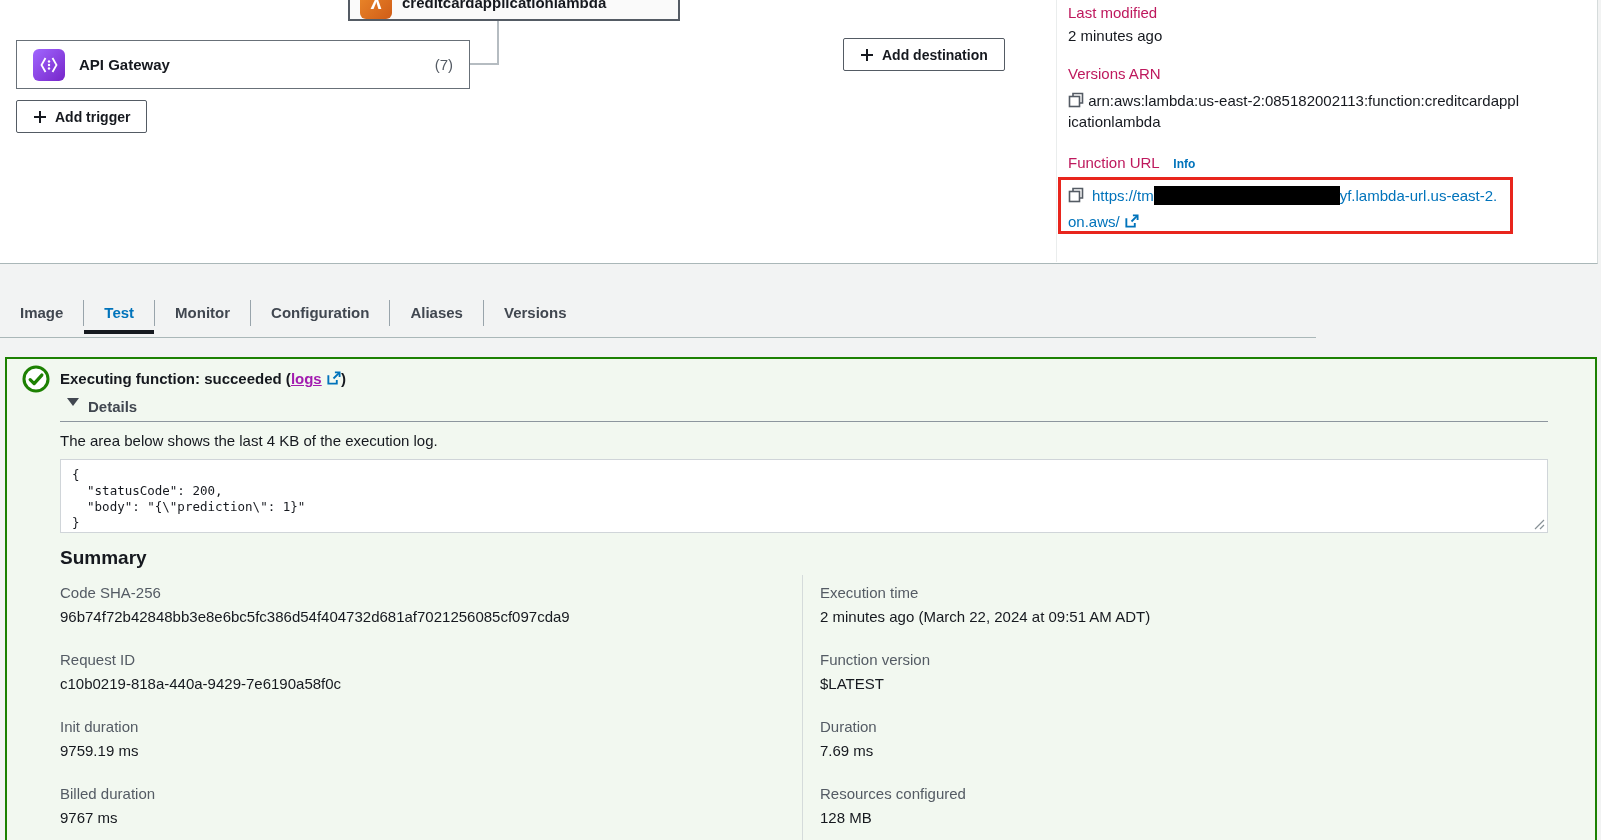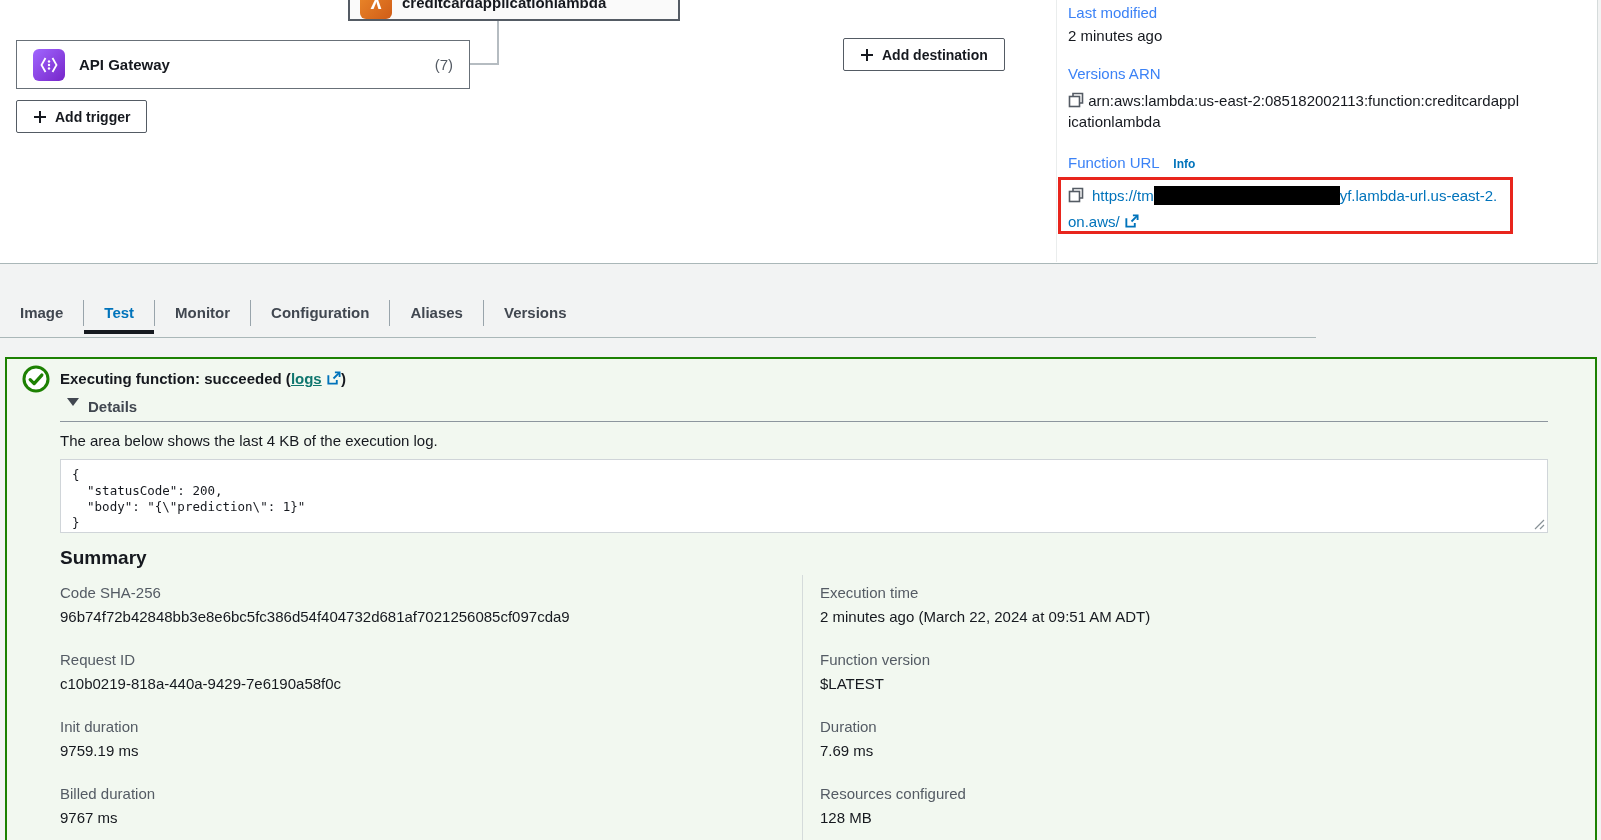--- a/index.html
+++ b/index.html
@@ -21,42 +21,42 @@
   .apigw-icon{background:linear-gradient(135deg,#a166ff,#7625c9);}
   .connector-v{position:absolute;left:497px;top:21px;width:2px;height:43px;background:#b5bcc1;}
   .connector-h{position:absolute;left:470px;top:63px;width:29px;height:2px;background:#b5bcc1;}
   .aws-btn{position:absolute;display:inline-flex;align-items:center;gap:8px;height:33px;padding:0 16px;
     background:#fff;border:1px solid #545b64;border-radius:2px;font-weight:700;font-size:14px;color:#16191f;cursor:pointer;box-sizing:border-box;}
   .btn-add-trigger{left:16px;top:100px;}
   .btn-add-destination{left:843px;top:38px;}
   .col-divider{position:absolute;left:1056px;top:0;width:1px;height:262px;background:#eaeded;}
   
   .info-col{position:absolute;left:1068px;top:0;width:452px;}
-  .info-label{color:#3b82f6;}
+  .info-label{color:#be185d;}
   .info-value{color:#16191f;}
   .abs{position:absolute;}
   .arn-text{line-height:21px;word-break:break-all;}
   .inline-icon{display:inline-block;vertical-align:-2px;}
   .info-link{color:#0073bb;font-weight:700;font-size:12px;text-decoration:none;margin-left:10px;}
   .url-redbox{position:absolute;left:1058px;top:177px;width:455px;height:57px;border:3px solid #e8251d;box-sizing:border-box;
     padding:3px 7px;line-height:26px;overflow:hidden;}
   .url-link{color:#0073bb;text-decoration:none;word-break:break-all;}
   .redact{display:inline-block;width:186px;height:19px;background:#000;vertical-align:-4px;}
   
   .tabbar{position:absolute;left:0;top:288px;width:1316px;height:50px;display:flex;align-items:center;border-bottom:1px solid #aab7b8;box-sizing:border-box;}
   .tab{position:relative;height:100%;display:flex;align-items:center;padding:0 20px;font-weight:700;color:#414750;cursor:pointer;}
   .tab.active{color:#0073bb;}
   .tab.active::after{content:"";position:absolute;left:0;right:0;bottom:3px;height:4px;background:#16191f;}
   .tab-divider{width:1px;height:26px;background:#99a4ab;}
   
   .result-panel{position:absolute;left:5px;top:357px;width:1592px;height:500px;box-sizing:border-box;
     background:#f2f8f0;border:2px solid #1d8102;}
   .status-icon{position:absolute;left:15px;top:6px;width:28px;height:28px;}
   .status-title{position:absolute;left:53px;top:11px;font-weight:700;color:#16191f;}
-  .logs-link{color:#0f766e;text-decoration:underline;font-weight:700;}
+  .logs-link{color:#a21caf;text-decoration:underline;font-weight:700;}
   .details-toggle{position:absolute;left:60px;top:39px;display:flex;gap:9px;font-weight:700;color:#414750;cursor:pointer;}
   .tri-down{width:0;height:0;border-left:6px solid transparent;border-right:6px solid transparent;border-top:8px solid #414750;}
   .panel-hr{position:absolute;left:53px;top:62px;width:1488px;height:1px;background:#8d969e;}
   .log-note{position:absolute;left:53px;top:73px;color:#16191f;}
   .log-box{position:absolute;left:53px;top:100px;width:1488px;height:74px;background:#fff;border:1px solid #d0d5d9;box-sizing:border-box;}
   .log-box pre{margin:0;padding:7px 11px;font-family:"DejaVu Sans Mono",monospace;font-size:12.5px;line-height:16px;color:#16191f;}
   .grip{position:absolute;right:2px;bottom:2px;}
   .summary-title{position:absolute;left:53px;top:188px;font-size:19px;font-weight:700;color:#16191f;}
   .summary-col{position:absolute;top:225px;width:700px;}
   .summary-col.left{left:53px;}

